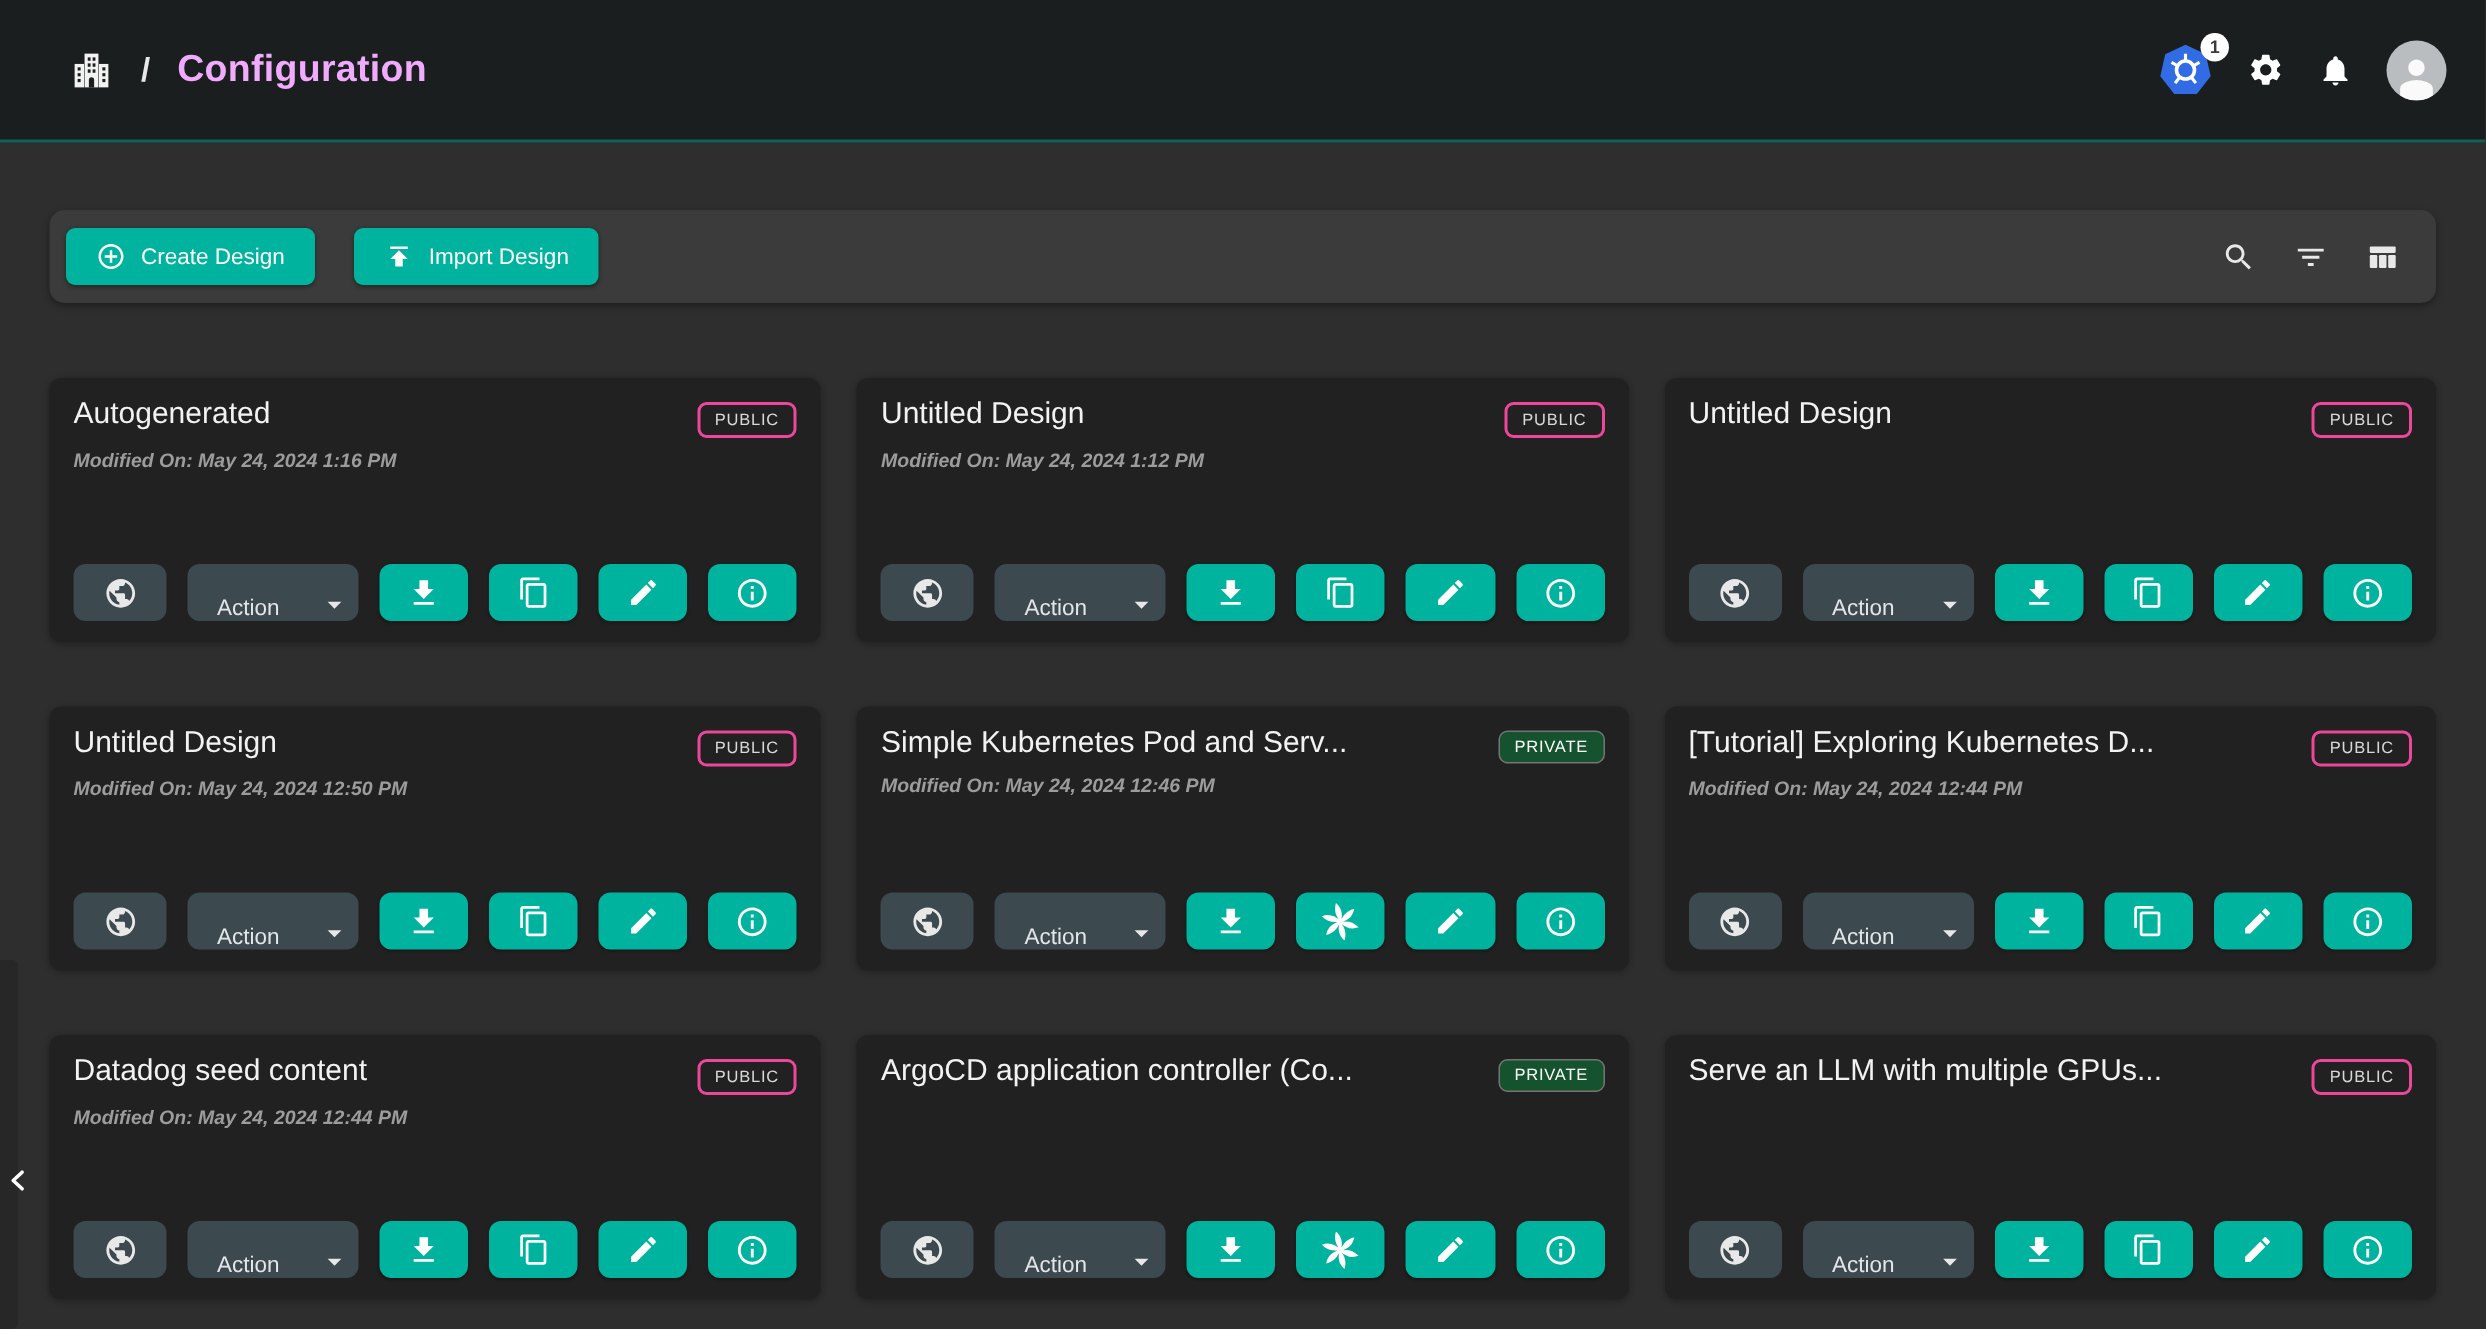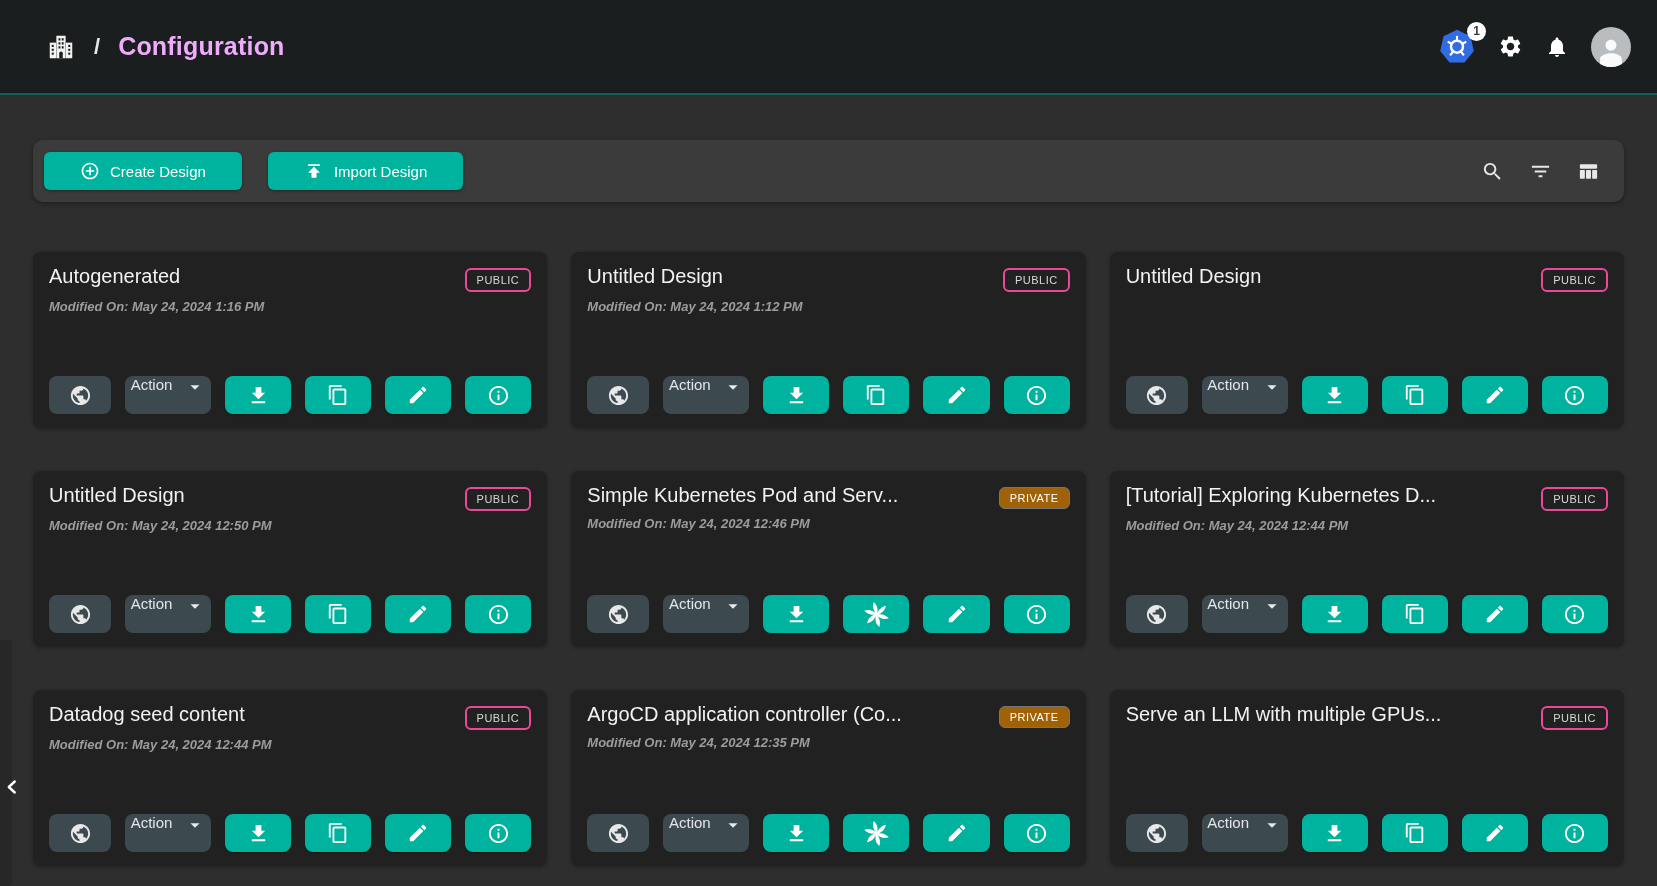--- a/index.html
+++ b/index.html
@@ -34,48 +34,48 @@
 
   
   .toolbar {
     margin:45px 33px 0; height:62px; background:var(--toolbar-bg,#3b3b3b);
     border-radius:10px; display:flex; align-items:center; padding:0 24px 0 11px;
     box-shadow:0 2px 5px rgba(0,0,0,.35);
   }
   .btn-primary {
     height:38px; border:none; border-radius:6px; background:var(--accent,#00b39f);
     color:#fff; font-size:15px; font-family:inherit; display:inline-flex; align-items:center;
-    gap:10px; padding:0 36px; margin-right:26px; cursor:pointer; box-shadow:0 1px 3px rgba(0,0,0,.4);
+    gap:10px; padding:0 20px; margin-right:26px; cursor:pointer; box-shadow:0 1px 3px rgba(0,0,0,.4);
   }
   .toolbar-icons { margin-left:auto; display:flex; align-items:center; gap:25px; }
 
   
   .grid {
     margin:50px 33px 0; display:grid; grid-template-columns:repeat(3,1fr);
     column-gap:24px; row-gap:43px; grid-auto-rows:176px;
   }
   .card {
     background:var(--card-bg,#212121); border-radius:8px; padding:13px 16px 14px;
     display:flex; flex-direction:column; box-shadow:0 1px 4px rgba(0,0,0,.3);
   }
   .card-head { display:flex; justify-content:space-between; align-items:flex-start; }
   .card-title { margin:0; color:#f2f2f2; font-size:20px; font-weight:500; white-space:nowrap; overflow:hidden; }
   .badge {
     flex-shrink:0; margin-left:14px; margin-top:3px; font-size:11px; letter-spacing:.5px;
     padding:4px 10px; border-radius:6px; font-weight:400;
   }
   .badge-outlined { border:2px solid #ec4899; color:#d8d8d8; background:transparent; }
-  .badge-filled   { border:1px solid #757575; color:#fff; background:#a16207; }
+  .badge-filled   { border:1px solid #757575; color:#fff; background:#14532d; }
   .modified { margin:7px 0 0; color:#9c9c9c; font-size:13px; font-style:italic; font-weight:700; }
 
   .actions { margin-top:auto; display:flex; gap:14px; height:38px; }
   .btn { border:none; border-radius:8px; display:flex; align-items:center; justify-content:center; cursor:pointer; padding:0; font-family:inherit; }
   .btn.dark { background:var(--dark-btn,#3c494f); }
   .globe-btn { width:62px; }
-  .action-split { width:86px; display:flex; align-items:flex-start; justify-content:flex-start; overflow:hidden; }
+  .action-split { width:114px; display:flex; align-items:flex-end; justify-content:flex-start; overflow:hidden; }
   .action-label { flex:1; display:flex; align-items:center; justify-content:center; color:#e3e6e8; font-size:15px; cursor:pointer; }
   .divider { width:1px; background:#7c8b93; }
   .caret { width:32px; display:flex; align-items:center; justify-content:center; cursor:pointer; }
   .btn.teal { background:var(--accent,#00b39f); flex:1; box-shadow:0 1px 2px rgba(0,0,0,.35); }
 
   
   .drawer-strip { position:absolute; left:0; top:640px; width:12px; height:246px; background:#272727; border-radius:0 4px 4px 0; }
   .drawer-toggle { position:absolute; left:0; top:772px; width:24px; height:32px; background:transparent; border:none; cursor:pointer; padding:0; }
 </style>
 </head>
@@ -547,21 +547,20 @@
         </svg>
       </button>
     </div>
   </section>
 
   <section class="card">
     <div class="card-head">
       <h2 class="card-title">ArgoCD application controller (Co...</h2>
       <span class="badge badge-filled">PRIVATE</span>
     </div>
-    <p class="modified">Modified On: May 24, 2024 12:35 PM</p>
 
     <div class="actions">
       <button class="btn dark globe-btn">
         <svg width="23" height="23" viewBox="0 0 24 24" fill="#e8e8e8">
           <path d="M12 2C6.48 2 2 6.48 2 12s4.48 10 10 10 10-4.48 10-10S17.52 2 12 2zm-1 17.93c-3.95-.49-7-3.85-7-7.93 0-.62.08-1.21.21-1.79L9 15v1c0 1.1.9 2 2 2v1.93zm6.9-2.54c-.26-.81-1-1.39-1.9-1.39h-1v-3c0-.55-.45-1-1-1H8v-2h2c.55 0 1-.45 1-1V7h2c1.1 0 2-.9 2-2v-.41c2.93 1.19 5 4.06 5 7.41 0 2.08-.8 3.97-2.1 5.39z"></path>
         </svg>
       </button>
 
       <div class="btn dark action-split">
         <span class="action-label">Action</span>

